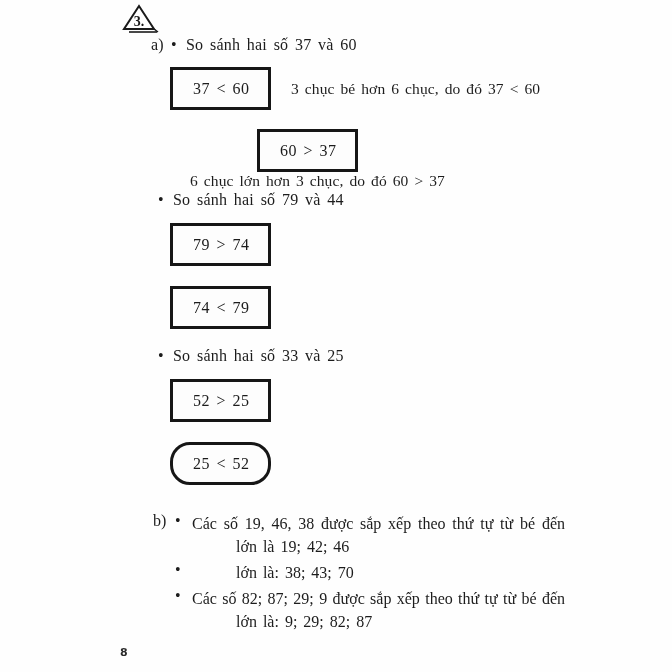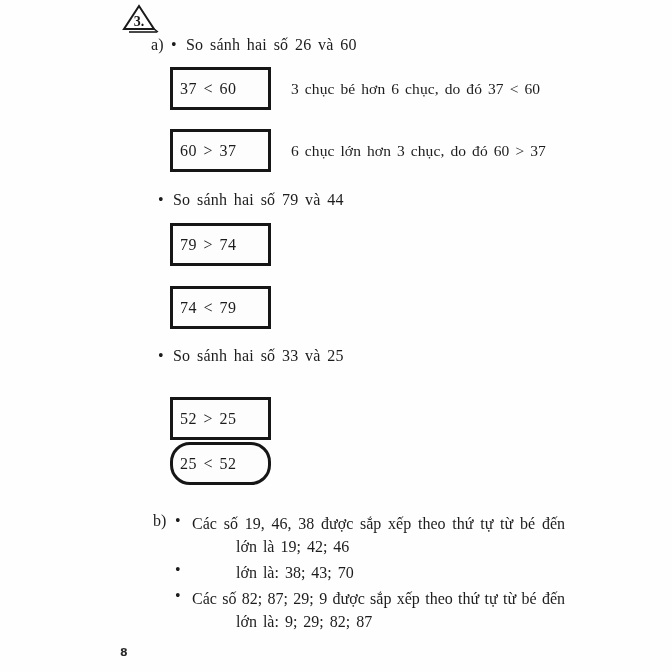--- a/index.html
+++ b/index.html
@@ -25,32 +25,32 @@
   .part-label { width:20px; }
   .bullet-col { width:15px; text-align:left; }
 
   .line-a { left:151px; top:36px; }
   .heading-2 { left:158px; top:191px; }
   .heading-3 { left:158px; top:347px; }
 
   
   .pair { display:flex; align-items:center; }
   .pair-1 { left:170px; top:67px; }
-  .pair-2 { left:170px; top:129px; }
+  .pair-2 { left:170px; top:129px;flex-direction:column; }
   .box-3 { left:170px; top:223px; }
   .box-4 { left:170px; top:286px; }
-  .box-5 { left:170px; top:397px; }
+  .box-5 { left:170px; top:379px; }
   .box-6 { left:170px; top:442px;border-radius:20px; }
 
   .value-box {
     width:101px; height:43px;
     border:3px solid #161616;
     background:#fdfdfd;
     display:flex; align-items:center;
-    padding-left:7px;
+    padding-left:20px;
     font-size:16px; letter-spacing:0.5px; word-spacing:2px;
     flex:none;
   }
   .note {
     margin-left:20px;
     font-size:15.5px; white-space:nowrap; word-spacing:2px; letter-spacing:0.1px;
   }
 
   
   .section-b { left:153px; top:512px; width:412px; }
@@ -77,21 +77,21 @@
       <polygon points="19,3 4,26 34,26" fill="none" stroke="#1a1a1a" stroke-width="2"></polygon>
       <line x1="9" y1="29" x2="37" y2="29" stroke="#1a1a1a" stroke-width="1.6"></line>
       <line x1="34" y1="26" x2="38" y2="29" stroke="#1a1a1a" stroke-width="1.4"></line>
       <text x="19" y="23" text-anchor="middle" font-family="Liberation Serif, DejaVu Serif, serif" font-size="14" font-weight="bold" fill="#161616">3.</text>
     </svg>
   </div>
 
   <div class="abs heading-line line-a">
     <span class="part-label">a)</span>
     <span class="bullet-col">•</span>
-    <span>So sánh hai số 26 và 60</span>
+    <span>So sánh hai số 37 và 60</span>
   </div>
 
   <div class="abs pair pair-1">
     <div class="value-box">
       <span>37 &lt; 60</span>
     </div>
     <span class="note">3 chục bé hơn 6 chục, do đó 37 &lt; 60</span>
   </div>
 
   <div class="abs pair pair-2">

